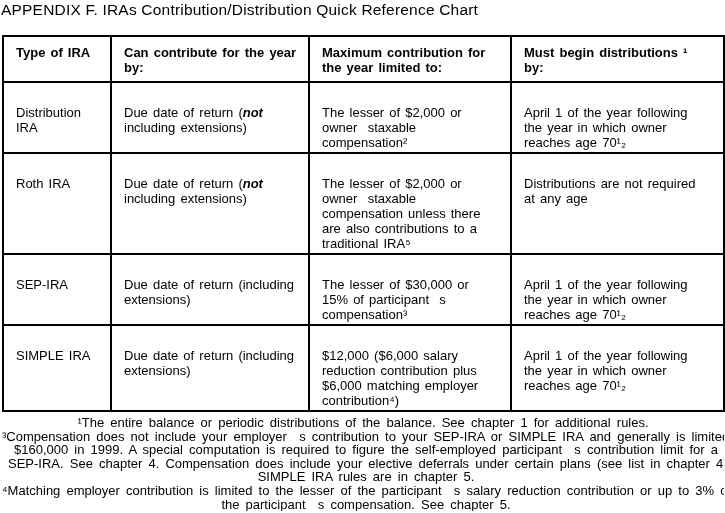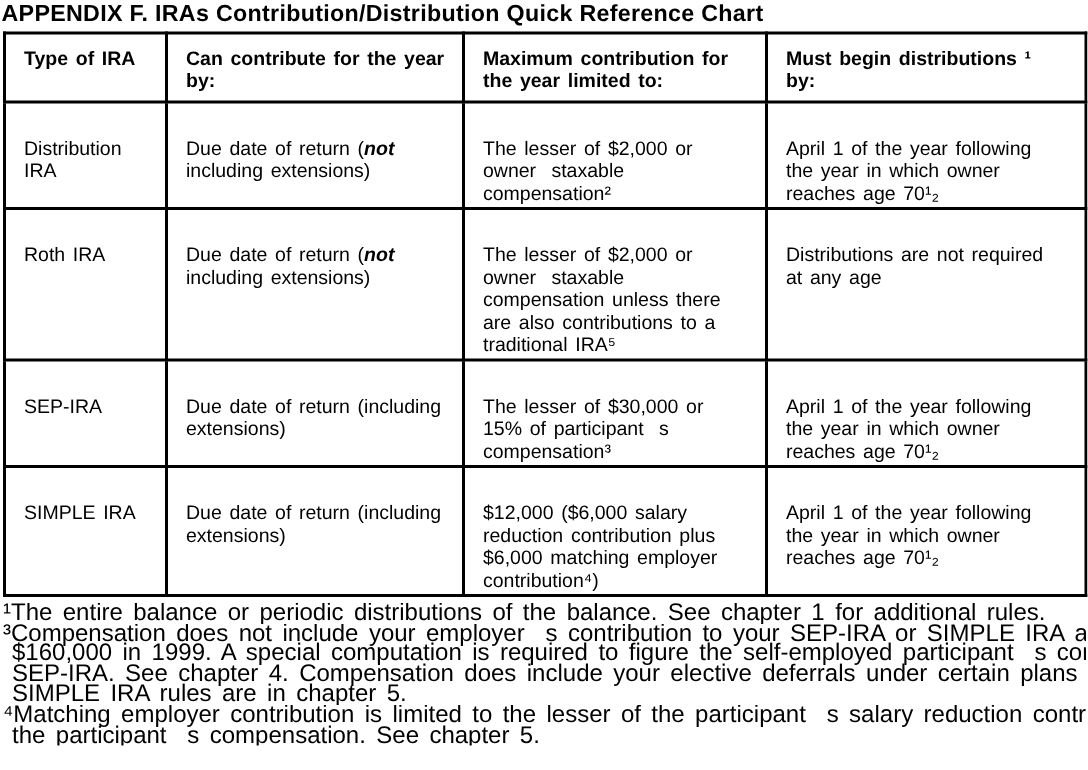--- a/index.html
+++ b/index.html
@@ -12,24 +12,24 @@
   body {
     width: 725px;
     height: 513px;
     overflow: hidden;
   }
   .page {
     padding: 1px 1px 0 1px;
   }
   .doc-title {
     font-size: 15.5px;
-    font-weight: bold;
+    font-weight: normal;
     line-height: 17px;
     letter-spacing: 0.2px;
-    margin: 0 0 3px 0;
+    margin: 0 0 17px 0;
     white-space: pre;
   }
   table.ref-table {
     border-collapse: collapse;
     table-layout: fixed;
     width: 721px;
     margin-left: 1px;
   }
   .ref-table th, .ref-table td {
     border: 2px solid #000000;
@@ -52,23 +52,24 @@
   tr.h-row2    { height: 75px; }
   tr.h-row3    { height: 68px; }
   tr.h-row4    { height: 55px; }
   .bold-not {
     font-weight: bold;
     font-style: italic;
   }
   .footnotes {
     margin-top: 4px;
     margin-left: 1px;
-    font-size: 16px;
+    font-size: 13px;
     line-height: 13.6px;
     word-spacing: 2.5px;
+    text-align: center;
   }
   .footnote {
     white-space: pre;
     padding-left: 6px;
     text-indent: -6px;
     overflow: hidden;
   }
 </style>
 </head>
 <body>

